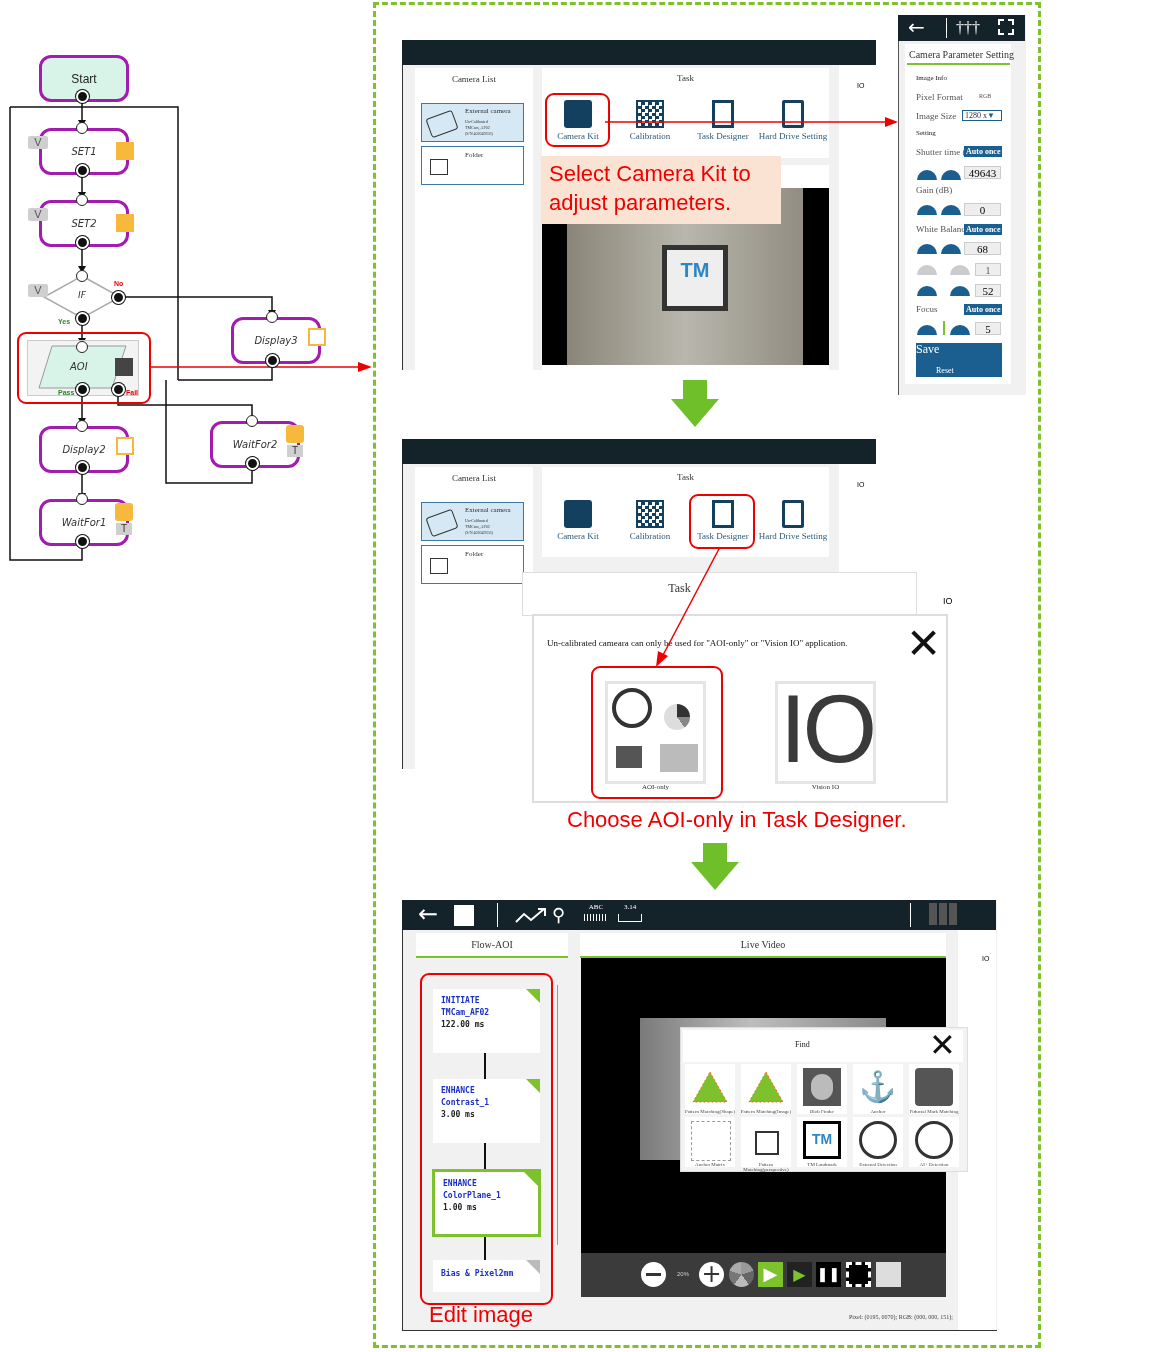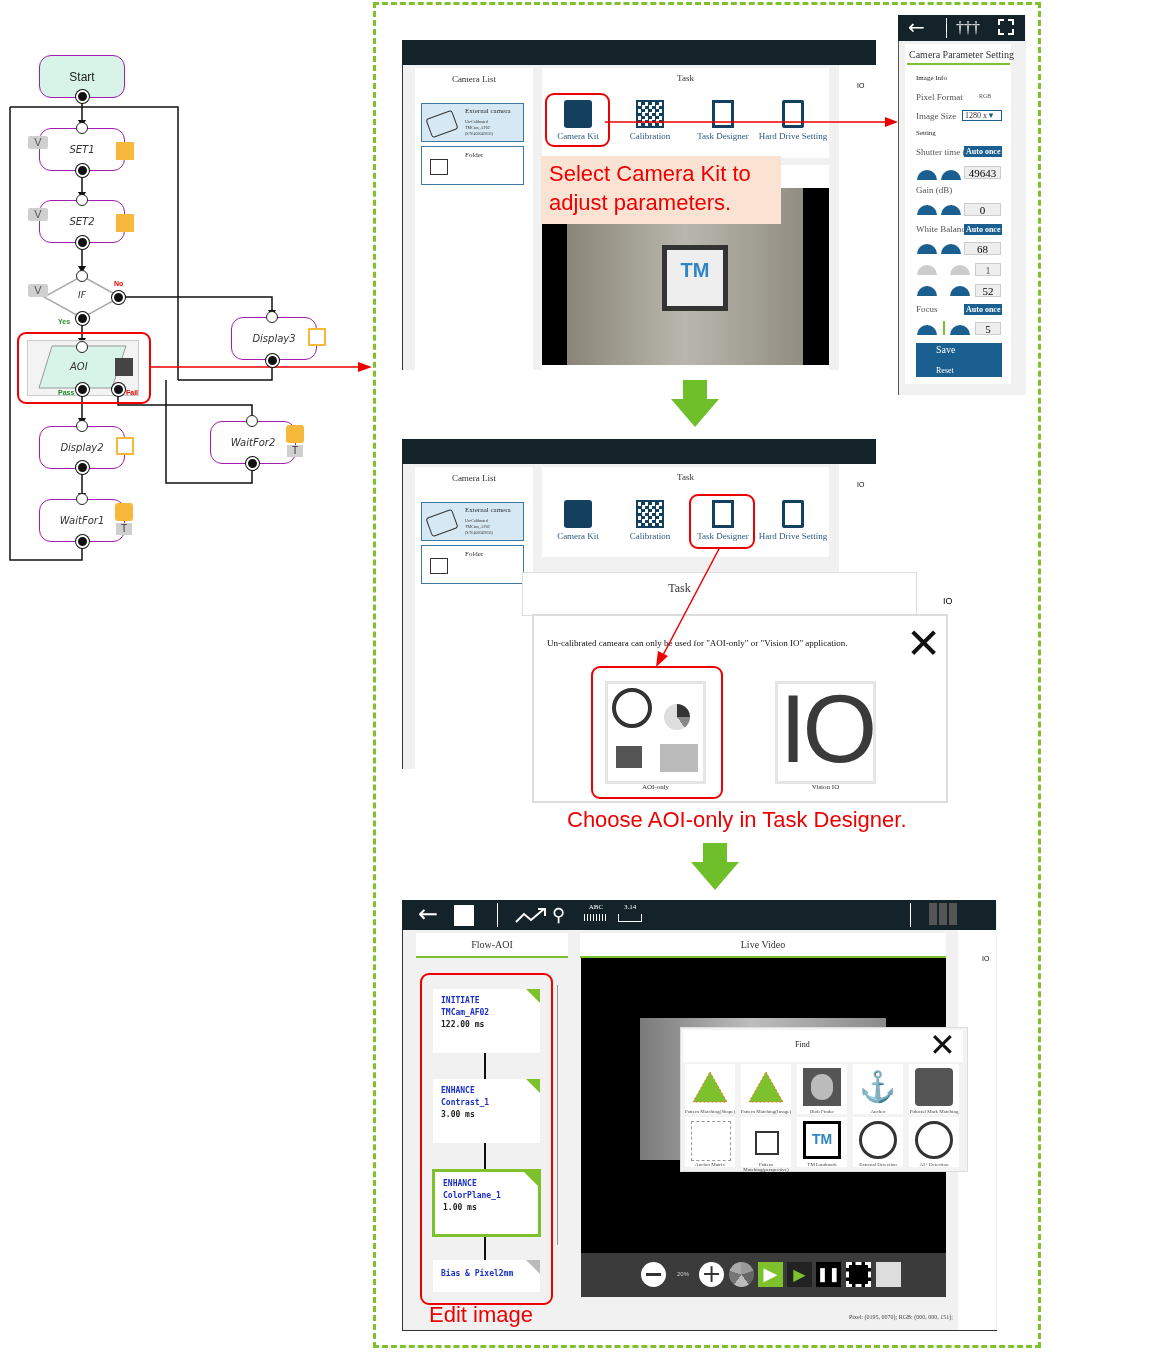--- a/index.html
+++ b/index.html
@@ -2,21 +2,21 @@
 <html><head>
 <meta charset="utf-8">
 <style>
   html,body{margin:0;padding:0;background:#fff;}
   body{width:1152px;height:1352px;position:relative;overflow:hidden;font-family:"Liberation Serif",serif;}
   .abs{position:absolute;}
   .sans{font-family:"Liberation Sans",sans-serif;}
   
   #frame{position:absolute;left:373px;top:2px;width:668px;height:1346px;border:3px dashed #7dc22c;box-sizing:border-box;}
   
-  .node{position:absolute;border:1px solid #a21caf;border-radius:12px;background:#fff;font-family:"DejaVu Sans",sans-serif;font-style:italic;font-size:10px;color:#333;display:flex;align-items:center;justify-content:center;}
+  .node{position:absolute;border:3px solid #a21caf;border-radius:12px;background:#fff;font-family:"DejaVu Sans",sans-serif;font-style:italic;font-size:10px;color:#333;display:flex;align-items:center;justify-content:center;}
   .vtag{position:absolute;background:#cfcfcf;color:#555;font-family:"Liberation Sans",sans-serif;font-size:11px;width:20px;height:13px;text-align:center;line-height:13px;border-radius:2px;}
   .ttag{position:absolute;background:#cfcfcf;color:#333;font-family:"Liberation Sans",sans-serif;font-size:10px;width:16px;height:12px;text-align:center;line-height:12px;}
   .ybadge{position:absolute;background:#f6b93b;width:18px;height:18px;}
   .pin-in{position:absolute;width:12px;height:12px;border-radius:50%;background:#fff;border:1px solid #222;box-sizing:border-box;}
   .pin-out{position:absolute;width:13px;height:13px;border-radius:50%;background:#111;border:2px solid #fff;box-shadow:0 0 0 1px #111;box-sizing:border-box;}
   
   .darkbar{position:absolute;background:#14232a;}
   .panel{position:absolute;background:#fff;}
   .greybg{position:absolute;background:#f1f1f1;}
   .ptitle{font-size:9px;color:#333;text-align:center;}
@@ -220,21 +220,21 @@
 <div class="valbox" style="left:975px;top:263px;width:26px;color:#666">1</div>
 <div class="dome" style="left:917px;top:286px"></div>
 <div class="dome" style="left:950px;top:286px"></div>
 <div class="valbox" style="left:975px;top:284px;width:26px">52</div>
 <div class="param-lbl" style="left:916px;top:304px">Focus</div>
 <div class="autobtn" style="left:964px;top:304px">Auto once</div>
 <div class="dome" style="left:917px;top:325px"></div>
 <div class="abs" style="left:943px;top:321px;width:2px;height:14px;background:#7dc22c"></div>
 <div class="dome" style="left:950px;top:325px"></div>
 <div class="valbox" style="left:975px;top:322px;width:26px">5</div>
-<div class="abs" style="left:916px;top:343px;width:86px;height:30px;background:#1a5f8f;color:#fff;font-size:10px;line-height:13px;padding-left:20px;box-sizing:border-box"><span>Save</span></div>
+<div class="abs" style="left:916px;top:343px;width:86px;height:30px;background:#1a5f8f;color:#fff;font-size:12px;line-height:13px;box-sizing:border-box"><span>Save</span></div>
 <div class="abs" style="left:916px;top:364px;width:86px;height:13px;background:#1a5f8f;color:#fff;font-size:8px;line-height:13px;padding-left:20px;box-sizing:border-box"><span>Reset</span></div>
 
 <svg class="abs" style="left:670px;top:380px" width="50" height="50">
     <polygon points="13,0 37,0 37,19 49,19 25,47 1,19 13,19" fill="#6fbf2a"></polygon>
   </svg>
 
 <div class="abs" style="left:402px;top:439px;width:474px;height:330px;border-left:1px solid #333;background:#fff"></div>
 <div class="darkbar" style="left:402px;top:439px;width:474px;height:25px"></div>
 <div class="greybg" style="left:403px;top:464px;width:436px;height:305px"></div>
 <div class="panel" style="left:415px;top:467px;width:118px;height:302px">

